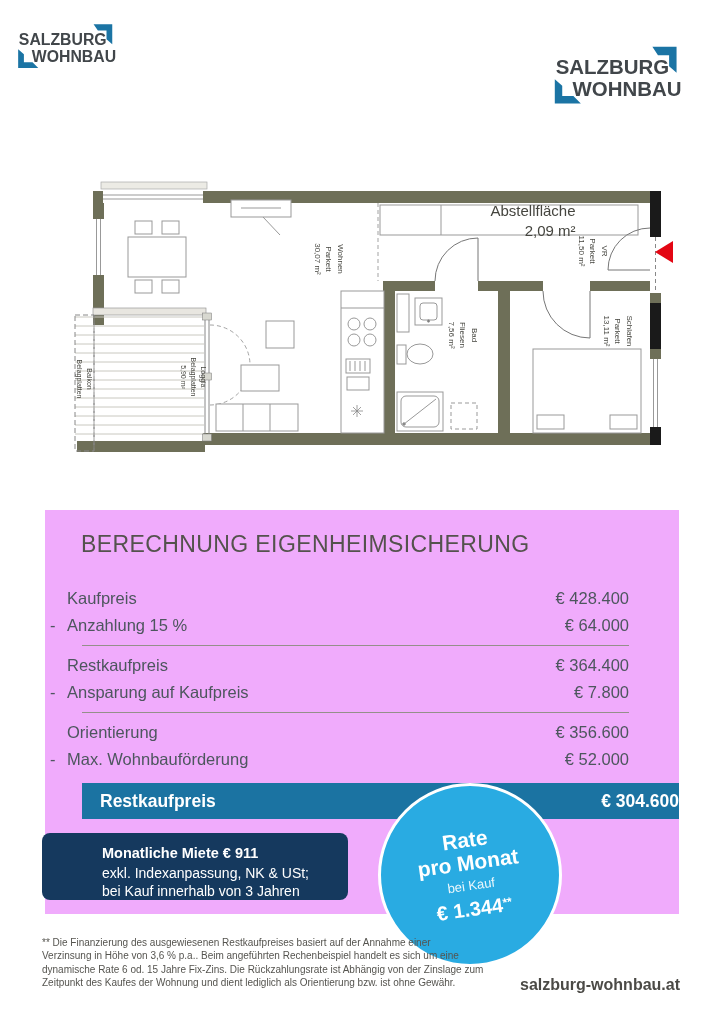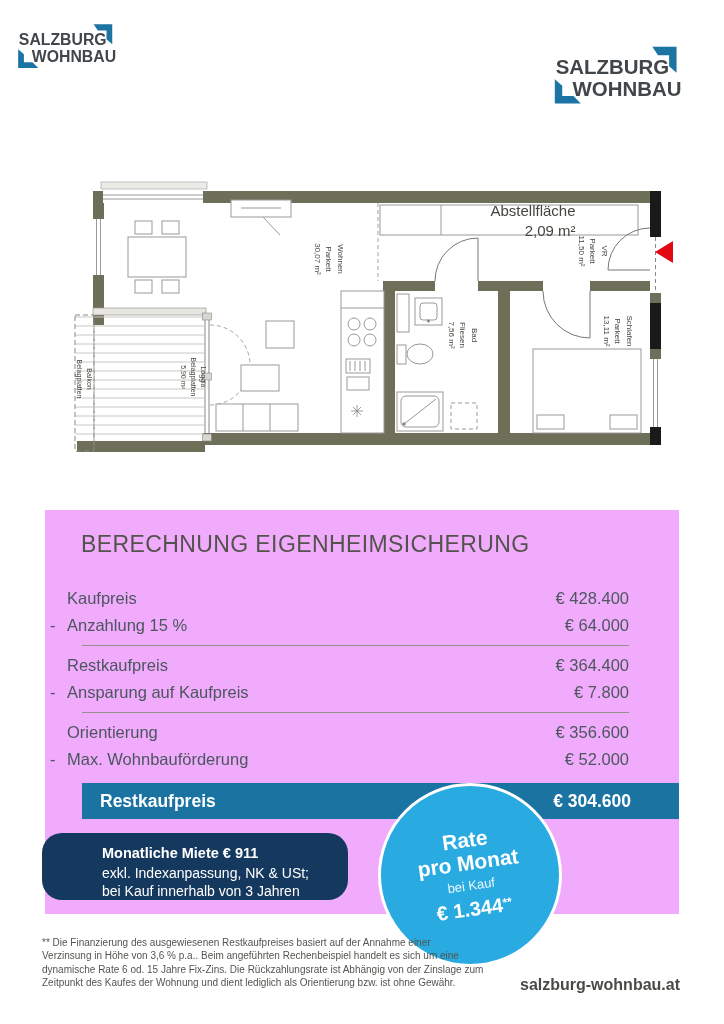--- a/index.html
+++ b/index.html
@@ -28,25 +28,25 @@
   .calc-rows{margin-top:27px;}
   .calc-row{display:flex;align-items:center;height:27px;padding:0 50px 0 5px;
             font-size:16.5px;color:#4d565e;}
   .calc-row .dash{width:17px;text-align:left;}
   .calc-row .val{margin-left:auto;}
   .calc-divider{border-top:1px solid #94908a;margin:6px 50px 6px 37px;height:0;}
   .result-bar{display:flex;align-items:center;margin:10px 0 0 37px;width:597px;height:36px;
               background:#1B73A2;color:#fff;font-weight:bold;font-size:17.5px;
               padding:0;box-sizing:border-box;}
   .result-bar .rlabel{margin-left:18px;}
-  .result-bar .rval{margin-left:auto;margin-right:48px;}
+  .result-bar .rval{margin-left:auto;}
 
   
   .rent-box{position:absolute;left:42px;top:833px;width:306px;height:67px;background:#15395E;
-            border-radius:20px;color:#fff;box-sizing:border-box;padding:12px 14px 0 60px;}
+            border-radius:8px;color:#fff;box-sizing:border-box;padding:12px 14px 0 60px;}
   .rent-title{font-size:14.5px;font-weight:bold;margin-bottom:4px;}
   .rent-line{font-size:14px;line-height:1.28;}
 
   
   .rate-badge{position:absolute;left:378px;top:783px;width:184px;height:184px;border-radius:50%;
               background:#29ABE2;border:3px solid #fff;box-sizing:border-box;
               display:flex;align-items:center;justify-content:center;}
   .rate-inner{transform:rotate(-8deg);text-align:center;color:#fff;}
   .rate-big{font-size:21px;font-weight:bold;line-height:1.08;}
   .rate-small{font-size:13px;opacity:.9;margin:4px 0 5px 0;}

